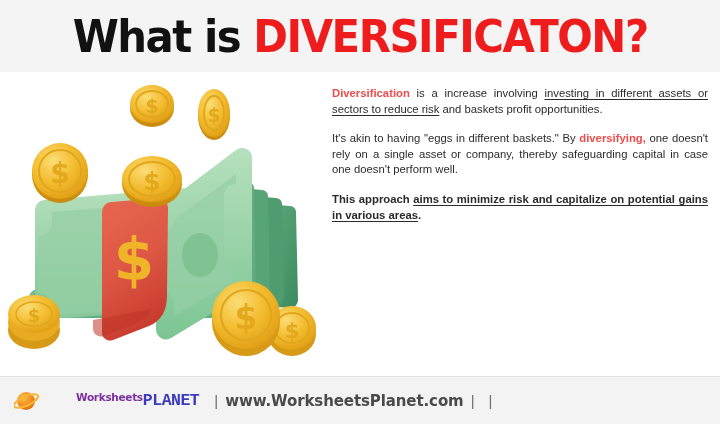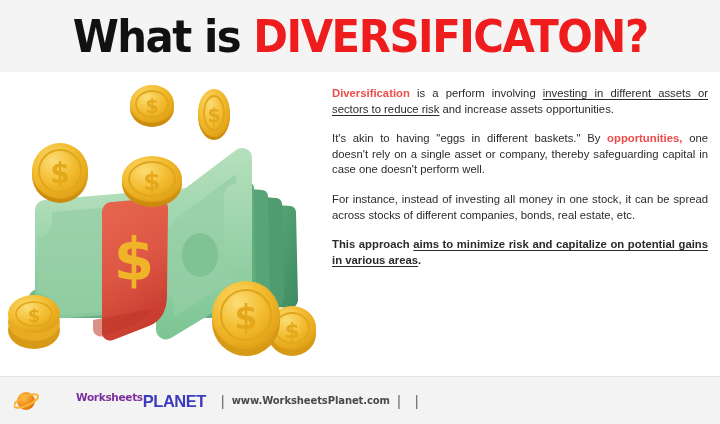--- a/index.html
+++ b/index.html
@@ -109,37 +109,37 @@
     margin-left: 32px;
   }
   .logo-worksheets {
     font-family: "DejaVu Sans", sans-serif;
     font-weight: bold;
     font-size: 10.5px;
     color: #7b2f9e;
     letter-spacing: -0.3px;
   }
   .logo-planet-text {
-    font-family: Liberation Sans, sans-serif;
+    font-family: Liberation Mono, monospace;
     font-weight: bold;
     font-size: 16.5px;
     color: #3b3bbf;
     letter-spacing: -0.5px;
     margin-top: 1px;
   }
   .footer-sep {
     color: #6d6d6d;
     font-size: 15px;
     margin: 0 7px;
     font-family: "Liberation Sans", sans-serif;
   }
   .footer-text {
     font-family: "DejaVu Sans", sans-serif;
     font-weight: bold;
-    font-size: 10px;
+    font-size: 15px;
     color: #4a4a4a;
     white-space: nowrap;
     letter-spacing: -0.1px;
   }
   .footer-strip {
     display: flex;
     align-items: center;
     margin-left: 8px;
   }
 </style>
@@ -261,30 +261,27 @@
           <circle cx="242" cy="243" r="34" fill="url(#gCoin)"></circle>
           <circle cx="242" cy="243" r="25" fill="none" stroke="#e0a61c" stroke-width="2.2"></circle>
           <text x="242" y="257" text-anchor="middle" font-family="DejaVu Sans, sans-serif" font-size="33" font-weight="bold" fill="#e3a81b">$</text>
         </g>
       </svg>
     </div>
 
     <div class="text-col">
 
       <p class="para">
-        <span class="hl-red">Diversification</span><span> is a perform involving </span><span class="u-line">investing in different assets or sectors to reduce risk</span><span> and increase assets opportunities.</span>
+        <span class="hl-red">Diversification</span><span> is a increase involving </span><span class="u-line">investing in different assets or sectors to reduce risk</span><span> and baskets profit opportunities.</span>
       </p>
 
       <p class="para">
-        <span>It's akin to having "eggs in different baskets." By </span><span class="hl-red">opportunities,</span><span> one doesn't rely on a single asset or company, thereby safeguarding capital in case one doesn't perform well.</span>
+        <span>It's akin to having "eggs in different baskets." By </span><span class="hl-red">diversifying,</span><span> one doesn't rely on a single asset or company, thereby safeguarding capital in case one doesn't perform well.</span>
       </p>
 
-      <p class="para">
-        <span>For instance, instead of investing all money in one stock, it can be spread across stocks of different companies, bonds, real estate, etc.</span>
-      </p>
 
       <p class="para">
         <span>This approach </span><span class="u-line">aims to minimize risk and capitalize on potential gains in various areas</span><span>.</span>
       </p>
 
     </div>
   </div>
 
   <div class="footer">
 

